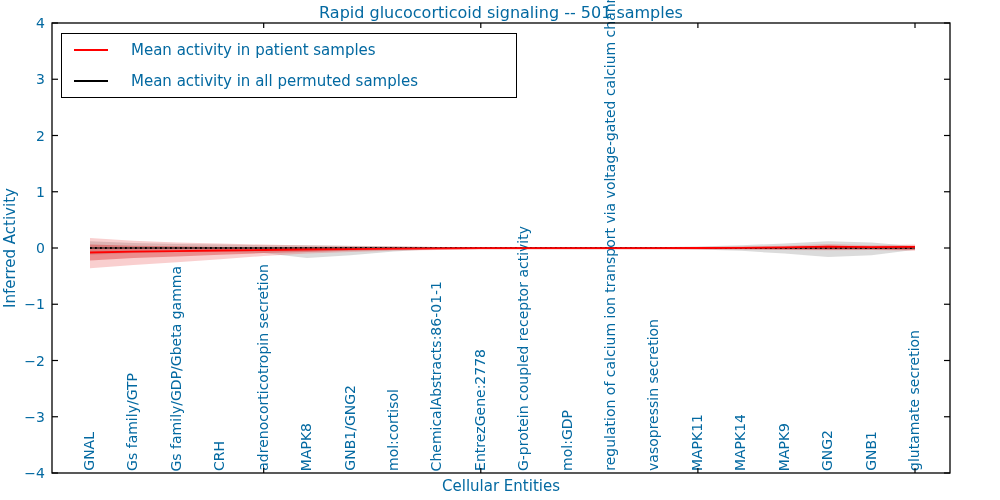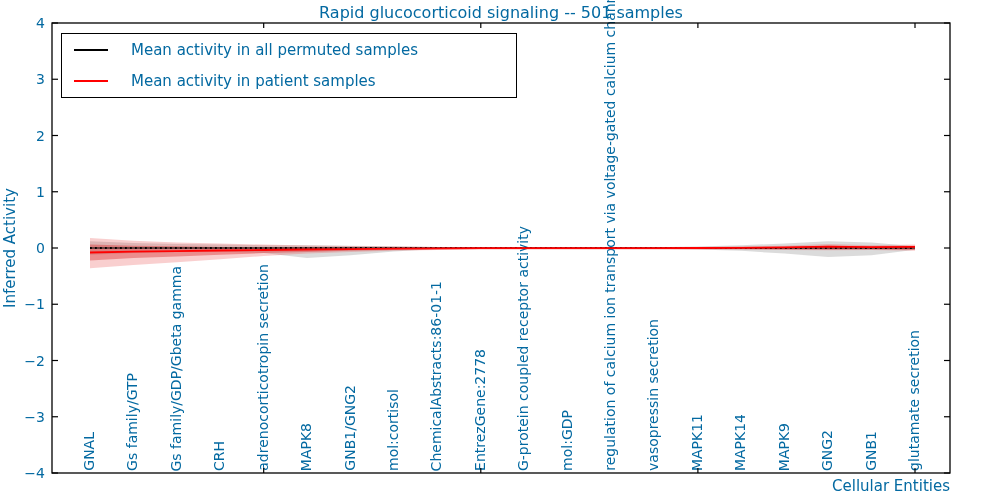--- a/index.html
+++ b/index.html
@@ -2,21 +2,21 @@
 <html><head>
 <meta charset="utf-8">
 <style>
   html,body{margin:0;padding:0;background:#fff;}
   #fig{position:relative;width:1000px;height:500px;background:#fff;overflow:hidden;
        font-family:"DejaVu Sans","Liberation Sans",sans-serif;color:#0369a1;}
   #title{position:absolute;left:52px;top:3px;width:898px;text-align:center;
          font-size:16px;z-index:1;}
   #ylabel{position:absolute;left:10px;top:248px;transform:translate(-50%,-50%) rotate(-90deg);
           white-space:nowrap;font-size:15px;z-index:1;}
-  #xlabel{position:absolute;left:52px;top:477px;width:898px;text-align:right;
+  #xlabel{position:absolute;left:52px;top:477px;width:898px;text-align:center;
           font-size:15px;z-index:1;}
   .ytick{position:absolute;left:0;width:45px;text-align:right;font-size:14px;
          line-height:18px;z-index:1;}
   .xtick{position:absolute;writing-mode:vertical-rl;transform:rotate(180deg);
          font-size:14px;line-height:17px;white-space:nowrap;z-index:2;}
   #plot-svg{position:absolute;left:0;top:0;z-index:3;}
   #legend{position:absolute;left:61px;top:33px;width:454px;height:63px;background:#fff;
           border:1px solid #000;z-index:4;display:flex;flex-direction:column;justify-content:space-evenly;}
   .legend-row{display:flex;align-items:center;height:30px;}
   .legend-swatch{width:34px;height:0;border-top-width:2px;border-top-style:solid;
@@ -96,21 +96,21 @@
       <line x1="480.7894736842105" y1="473" x2="480.7894736842105" y2="468" stroke="#000" stroke-width="1.2"></line>
       <line x1="480.7894736842105" y1="23" x2="480.7894736842105" y2="28" stroke="#000" stroke-width="1.2"></line>
       <line x1="697.8947368421053" y1="473" x2="697.8947368421053" y2="468" stroke="#000" stroke-width="1.2"></line>
       <line x1="697.8947368421053" y1="23" x2="697.8947368421053" y2="28" stroke="#000" stroke-width="1.2"></line>
       <line x1="915" y1="473" x2="915" y2="468" stroke="#000" stroke-width="1.2"></line>
       <line x1="915" y1="23" x2="915" y2="28" stroke="#000" stroke-width="1.2"></line>
     </svg>
 
   <div id="legend">
     <div class="legend-row">
+      <div class="legend-swatch" id="swatch-patient" style="border-top-color: rgb(255, 0, 0);"></div>
+      <div class="legend-label">Mean activity in patient samples</div>
+    </div>
+    <div class="legend-row">
       <div class="legend-swatch" id="swatch-permuted" style="border-top-color: rgb(0, 0, 0);"></div>
       <div class="legend-label">Mean activity in all permuted samples</div>
-    </div>
-    <div class="legend-row">
-      <div class="legend-swatch" id="swatch-patient" style="border-top-color: rgb(255, 0, 0);"></div>
-      <div class="legend-label">Mean activity in patient samples</div>
     </div>
   </div>
 </div>
 
 </body></html>

